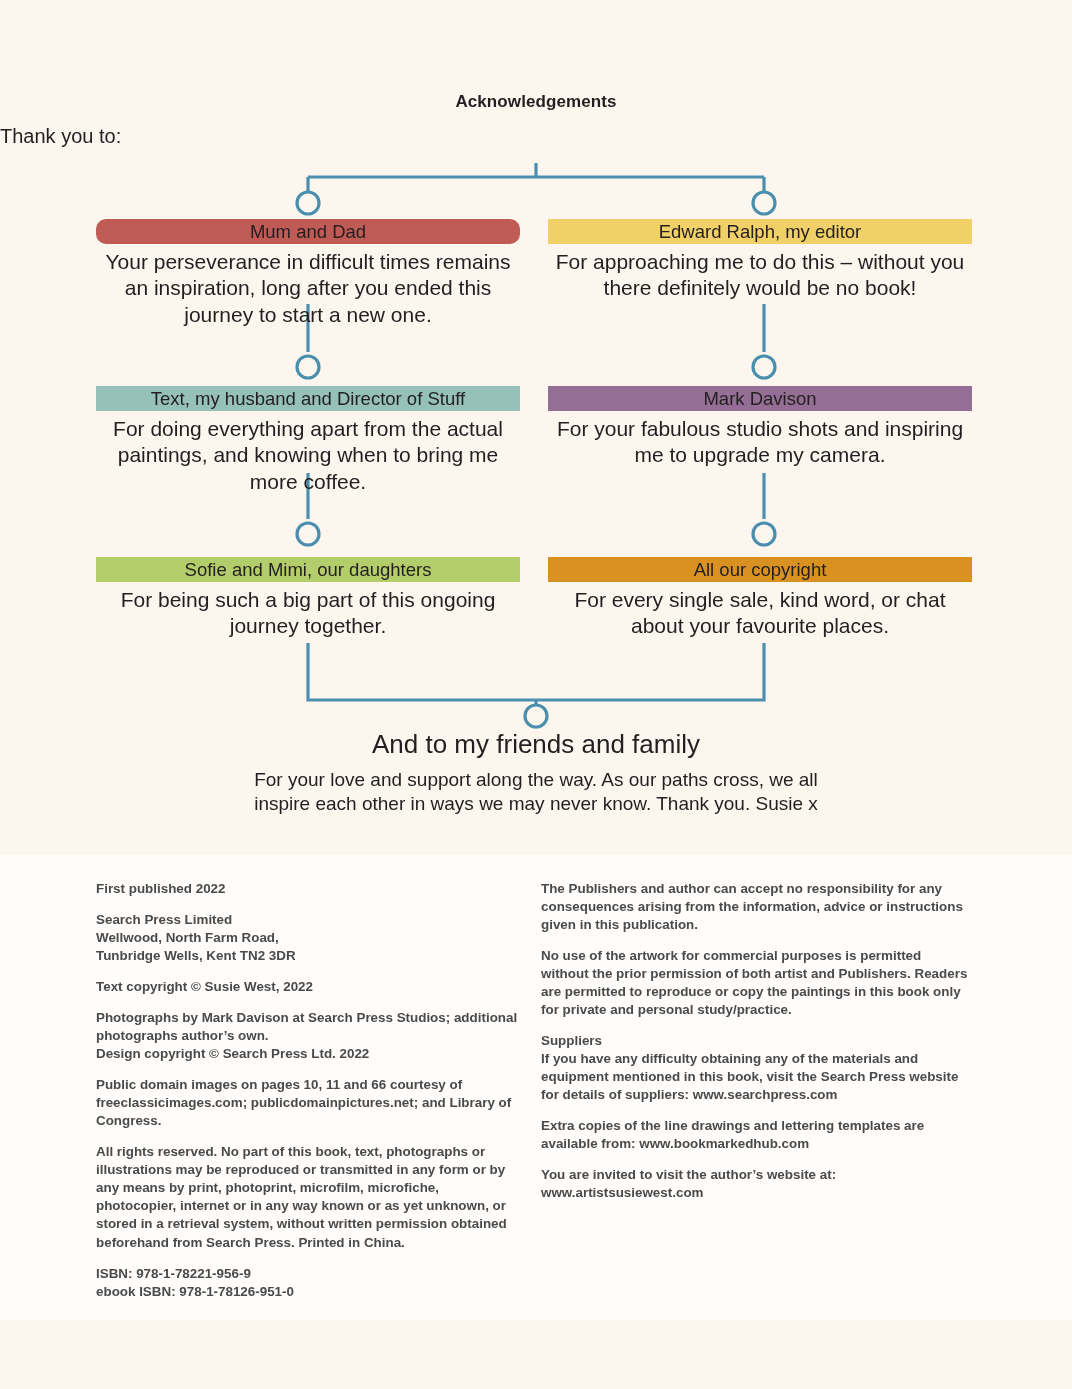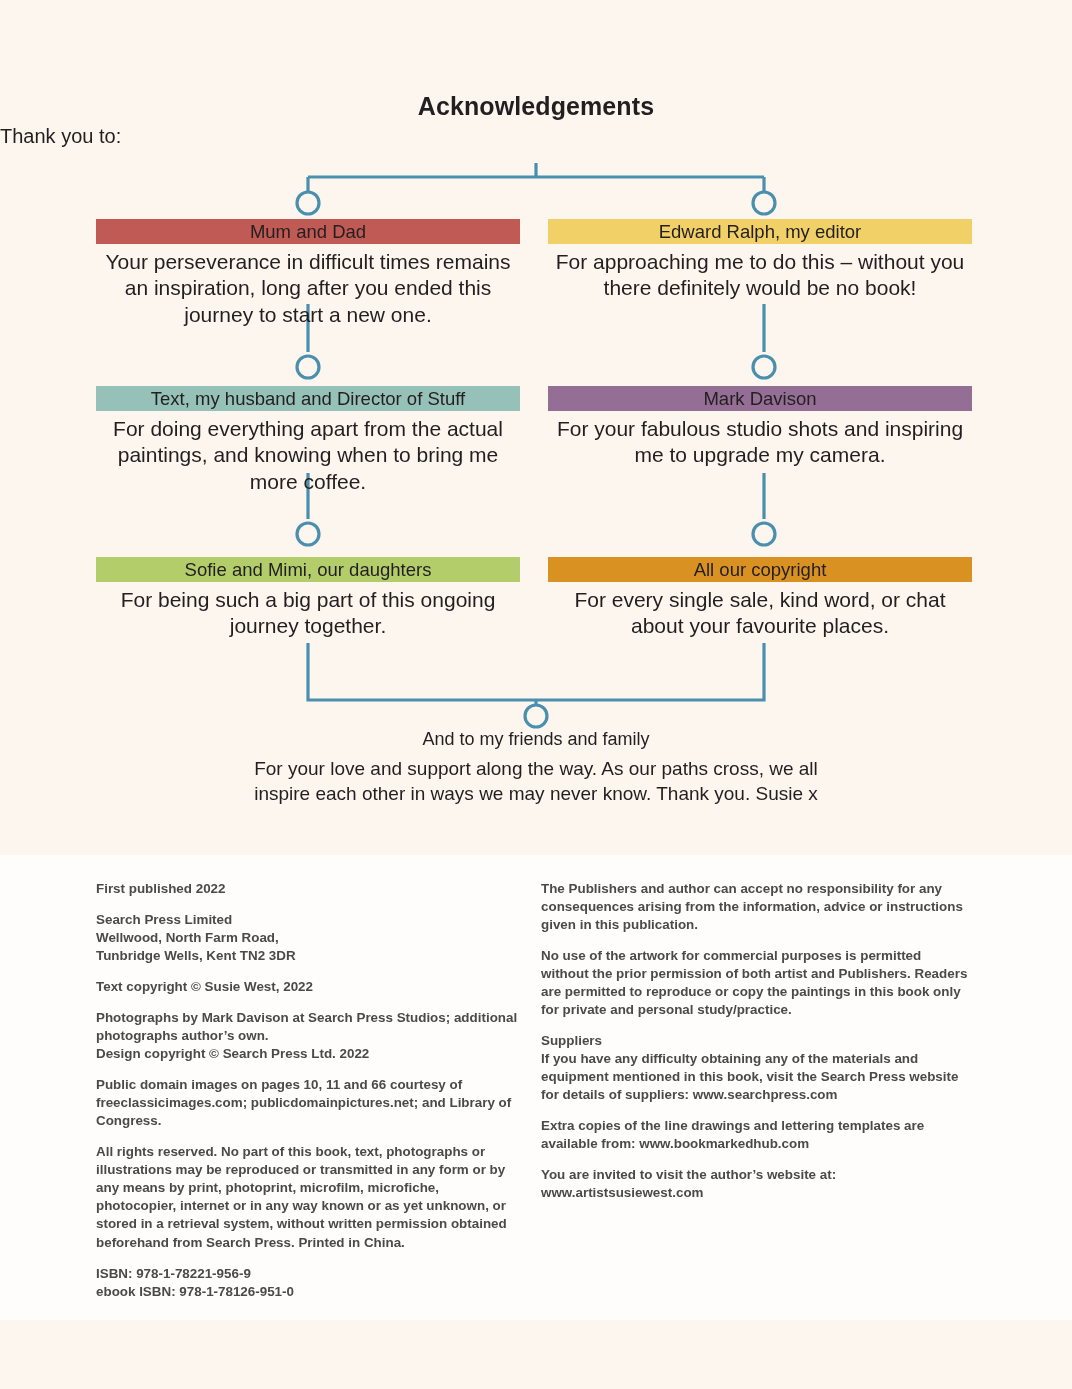--- a/index.html
+++ b/index.html
@@ -23,21 +23,21 @@
     width: 1072px;
     height: 855px;
     background: #fdf6ef;
   }
 
   #page-title {
     position: absolute;
     left: 0; top: 92px;
     width: 1072px;
     text-align: center;
-    font-size: 25px;
+    font-size: 17px;
     font-weight: bold;
     letter-spacing: 0.1px;
   }
   #page-subtitle {
     position: absolute;
     left: 0; top: 125px;
     width: 1072px;
     text-align: left;
     font-size: 20px;
   }
@@ -83,21 +83,21 @@
 
   
   #final-node {
     position: absolute;
     left: 236px;
     top: 728px;
     width: 600px;
     text-align: center;
   }
   #final-node .final-title {
-    font-size: 18px;
+    font-size: 26px;
     line-height: 1.3;
   }
   #final-node .final-body {
     margin-top: 6px;
     font-size: 19px;
     line-height: 1.28;
   }
 
   
   #imprint-section {
@@ -156,21 +156,21 @@
     <path d="M764 473 L764 519"></path>
     <circle cx="308" cy="534" r="11"></circle>
     <circle cx="764" cy="534" r="11"></circle>
 
     <path d="M308 643 L308 700 L764 700 L764 643"></path>
     <path d="M536 700 L536 706"></path>
     <circle cx="536" cy="716" r="11"></circle>
   </svg>
 
   <div class="node-card left" id="row1-left">
-    <div class="node-header" style="background:#c05a55;">Mum and Dad</div>
+    <div class="node-header" style="background:#c05a55;border-radius:10px;">Mum and Dad</div>
     <div class="node-body">Your perseverance in difficult times remains an inspiration, long after you ended this journey to start a new one.</div>
   </div>
 
   <div class="node-card right" id="row1-right">
     <div class="node-header" style="background:#f2d068;">Edward Ralph, my editor</div>
     <div class="node-body">For approaching me to do this – without you there definitely would be no book!</div>
   </div>
 
   <div class="node-card left" id="row2-left">
     <div class="node-header" style="background:#95c1b8;">Text, my husband and Director of Stuff</div>

